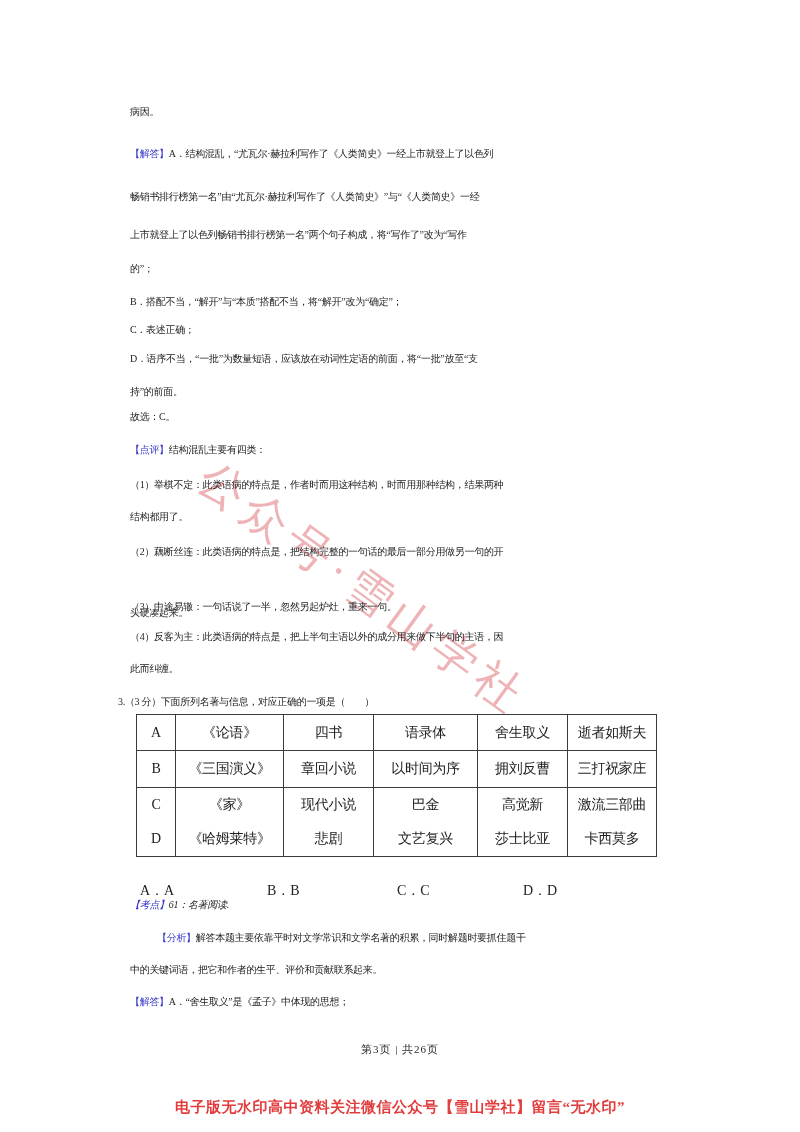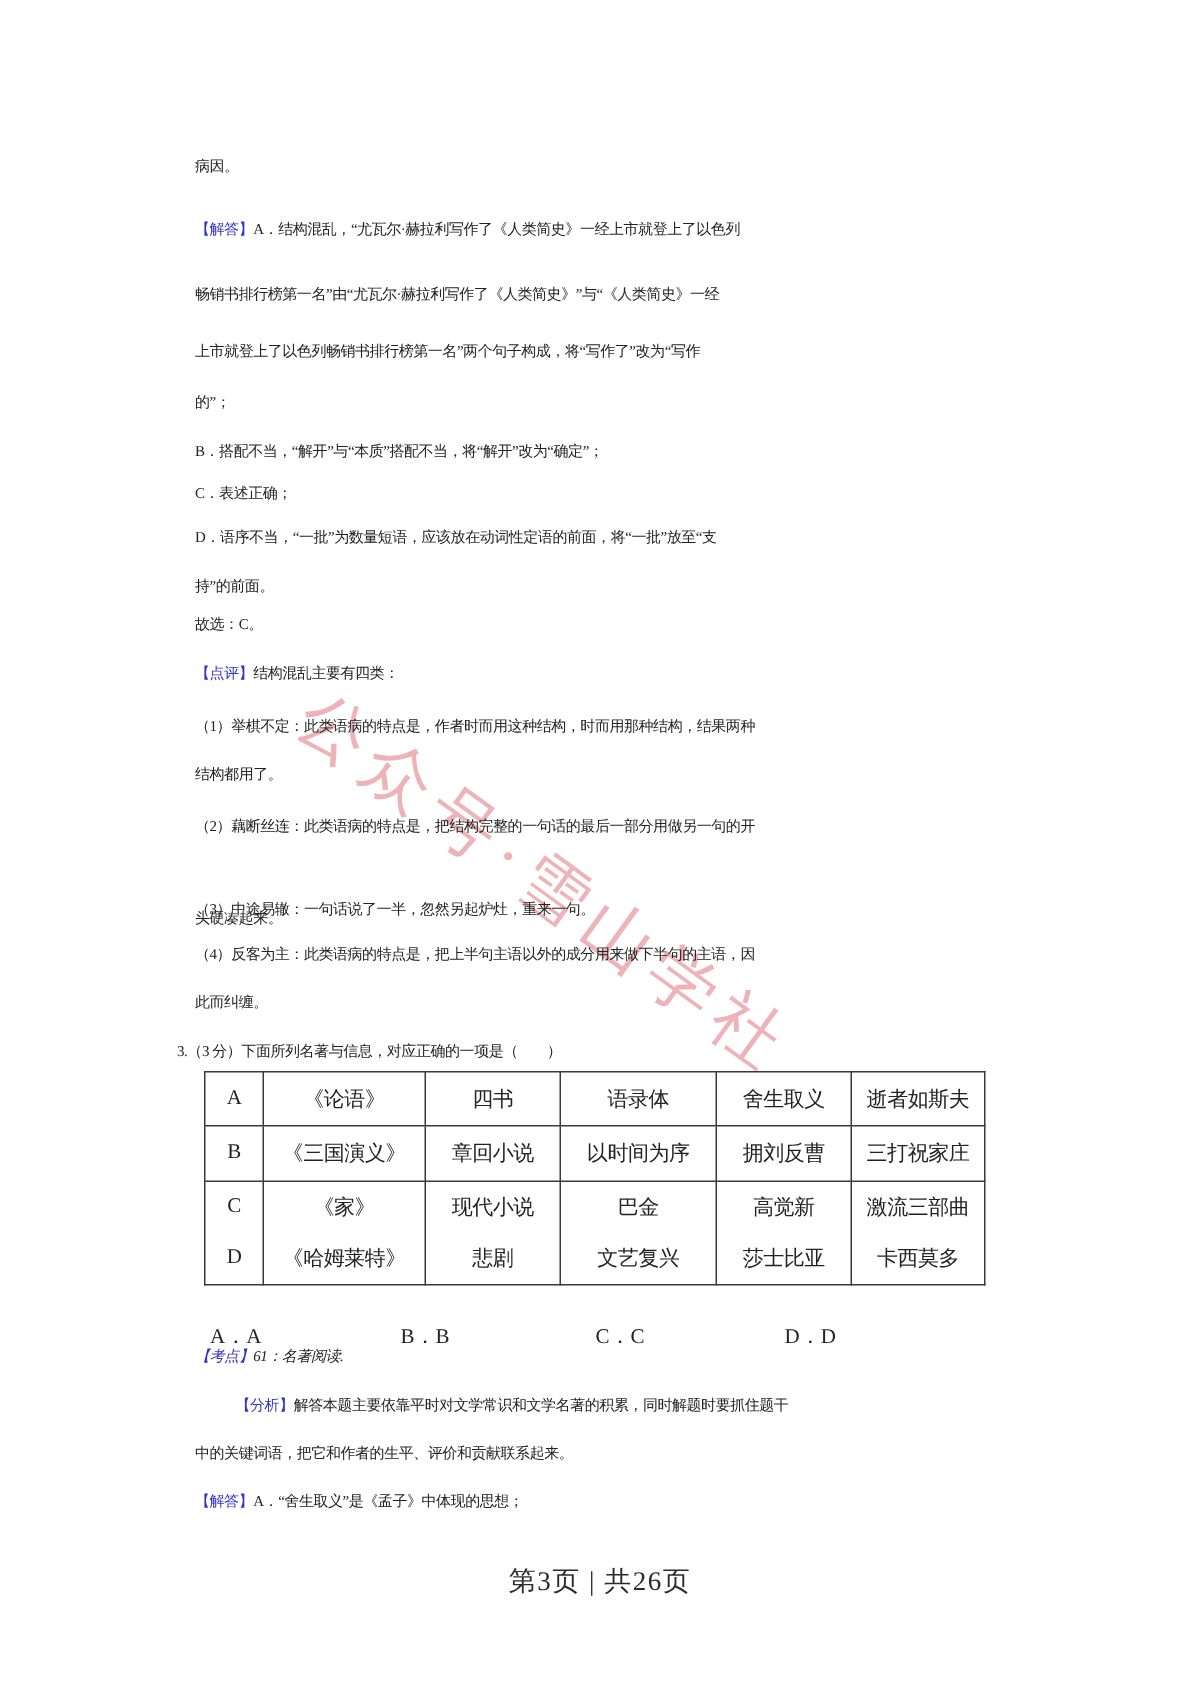--- a/index.html
+++ b/index.html
@@ -55,21 +55,21 @@
     letter-spacing:-0.3px;
   }
   #qtable tr.no-bottom td{border-bottom:0;}
   #qtable tr.no-top td{border-top:0;}
   .opt{
     position:absolute;top:862px;
     font-size:14px;color:var(--ink);white-space:nowrap;margin-top:20px;
   }
   .pagenum{
     position:absolute;top:1042px;left:0;width:100%;
-    text-align:center;font-size:18px;color:#2b2b2b;letter-spacing:1px;
+    text-align:center;font-size:11px;color:#2b2b2b;letter-spacing:1px;
   }
 </style>
 </head>
 <body>
 
 <div class="page">
 
 
   <div class="watermark">公众号·雪山学社</div>
 
@@ -149,14 +149,15 @@
 
   <div id="postlines">
       <div class="line" style="top: 895px; font-style: italic;"><span class="lbl">【考点】</span><span>61：名著阅读.</span></div>
       <div class="line" style="top: 928px; margin-left: 27px;"><span class="lbl">【分析】</span><span>解答本题主要依靠平时对文学常识和文学名著的积累，同时解题时要抓住题干</span></div>
       <div class="line" style="top: 960px;"><span>中的关键词语，把它和作者的生平、评价和贡献联系起来。</span></div>
       <div class="line" style="top: 992px;"><span class="lbl">【解答】</span><span>A．“舍生取义”是《孟子》中体现的思想；</span></div>
     </div>
 
   <div class="pagenum">第3页 | 共26页</div>
 
+  <div class="bottom-notice">电子版无水印高中资料关注微信公众号【雪山学社】留言“无水印”</div>
 
 </div>
 
 </body></html>

